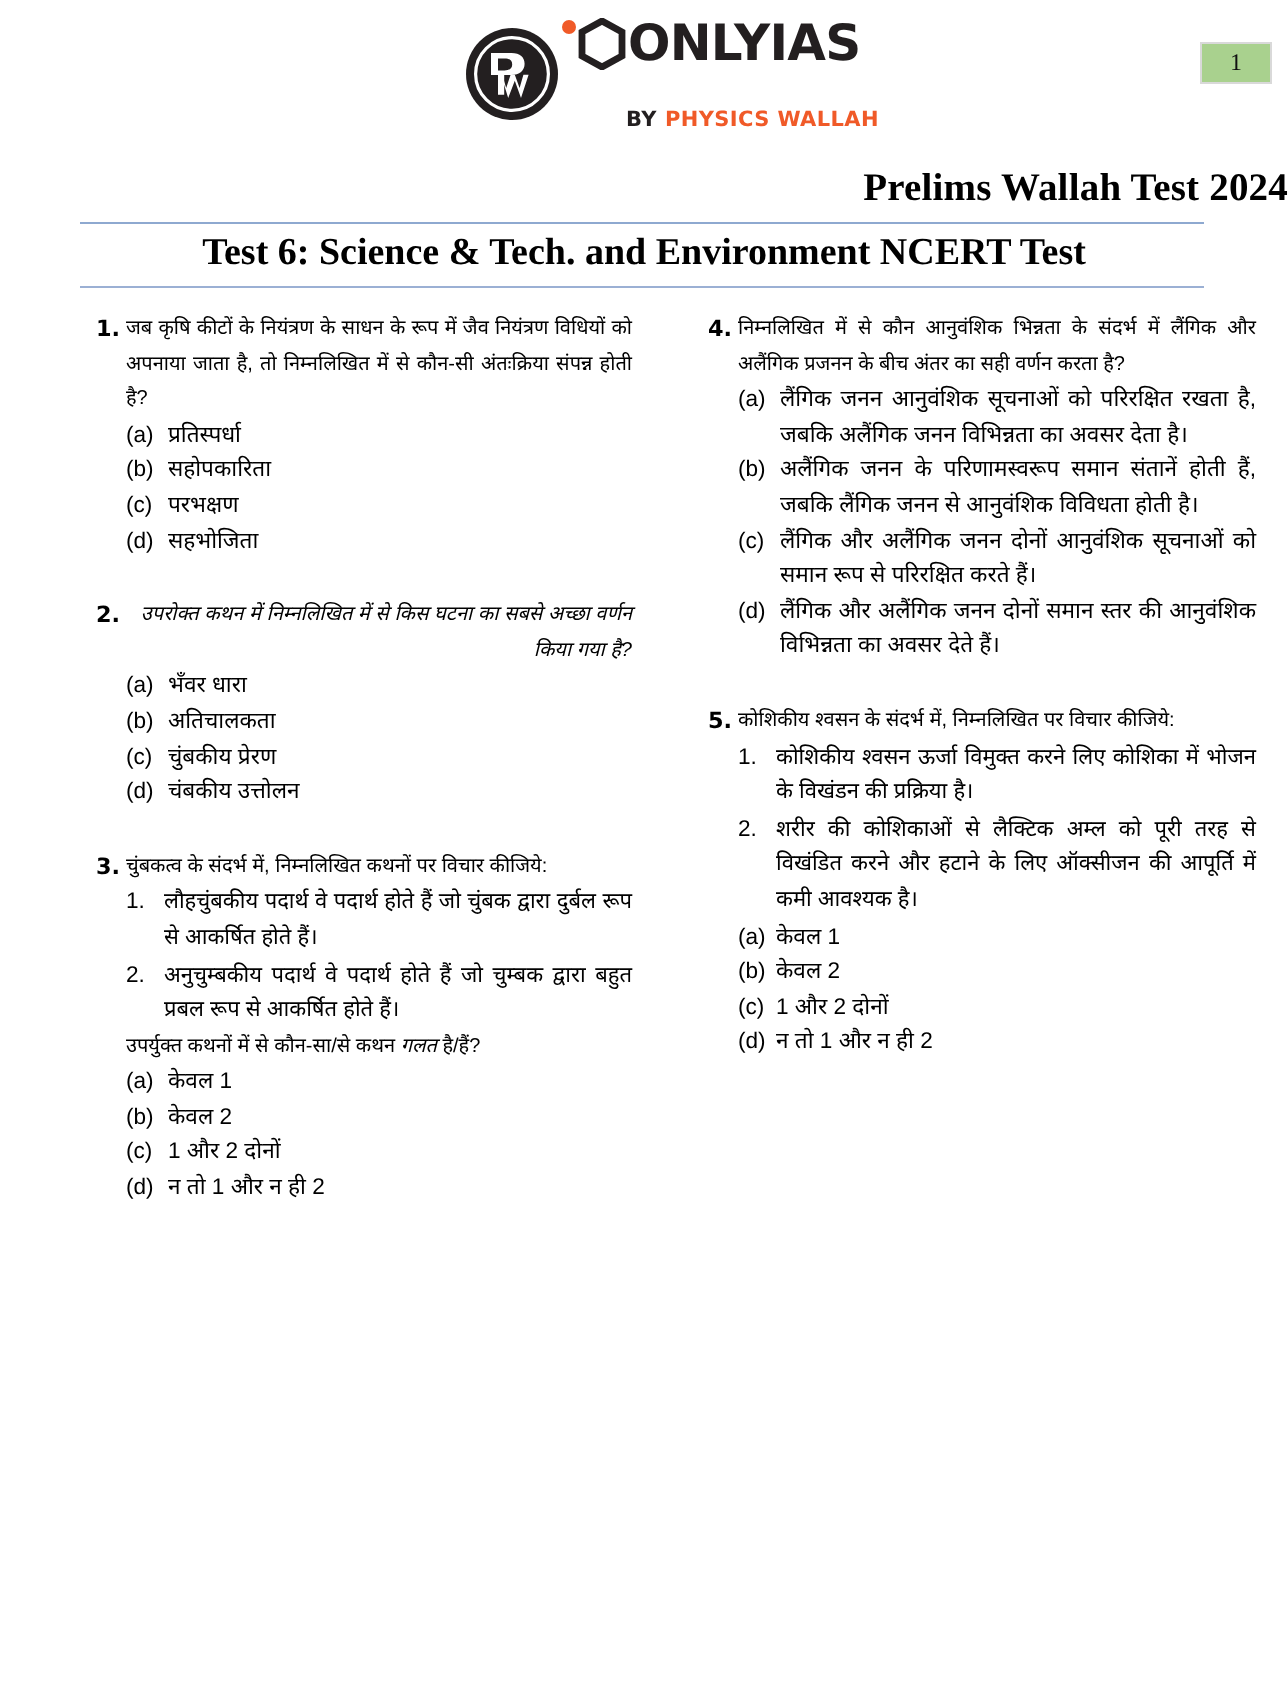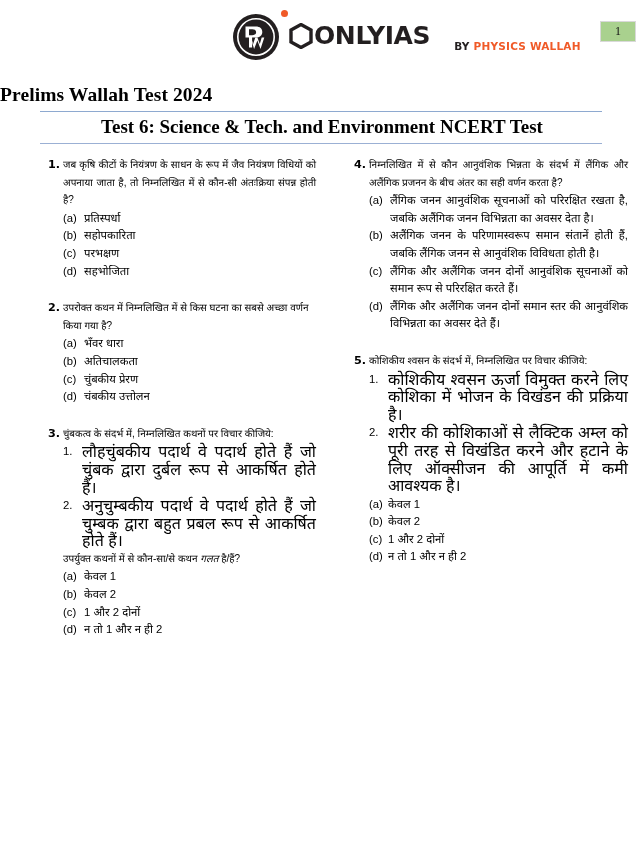--- a/index.html
+++ b/index.html
@@ -39,21 +39,21 @@
     height: 50px;
   }
   .pw-logo {
     width: 48px;
     height: 48px;
     flex: 0 0 48px;
     position: relative;
   }
   .onlyias-wrap {
     display: flex;
-    flex-direction: row;
+    flex-direction: column;
     justify-content: center;
     line-height: 1;
   }
   .onlyias-top {
     display: flex;
     align-items: center;
     gap: 1px;
     height: 28px;
   }
   .hexmark {
@@ -109,21 +109,21 @@
     font-size: 12px;
     color: #111;
   }
 
   
   .title-zone { margin-top: 6px; }
   .doc-title {
     font-family: "Liberation Serif", "DejaVu Serif", serif;
     font-weight: bold;
     font-size: 19.5px;
-    text-align: left;
+    text-align: right;
     color: #000;
     letter-spacing: 0.1px;
     margin: 0;
     padding-bottom: 5px;
   }
   .rule {
     height: 0;
     border-top: 1.6px solid #8ea9d0;
     margin: 0 40px 0 40px;
     width: 562px;
@@ -172,38 +172,38 @@
   .q-body { flex: 1 1 auto; }
   .q-text {
     font-size: 10px;
     line-height: 17.6px;
     text-align: justify;
     text-justify: inter-word;
     margin: 0;
     font-family: "Liberation Sans", "DejaVu Sans", sans-serif;
   }
   .q-text.lead { text-align: justify; }
-  .q-text.tail { text-align: left; }
+  .q-text.tail { text-align: right; font-style: italic; }
   .italic { font-style: italic; }
 
   
   .stmts { margin: 0; padding: 0; }
   .stmt {
     display: flex;
     margin-top: 1px;
   }
   .stmt-num {
     flex: 0 0 19px;
     font-size: 11.3px;
     line-height: 17.6px;
     font-family: "Liberation Sans", sans-serif;
   }
   .stmt-text {
     flex: 1 1 auto;
-    font-size: 16px;
+    font-size: 11px;
     line-height: 17.6px;
     text-align: justify;
   }
 
   
   .opts { margin-top: 1px; }
   .opt {
     display: flex;
     font-size: 11.3px;
     line-height: 17.6px;

